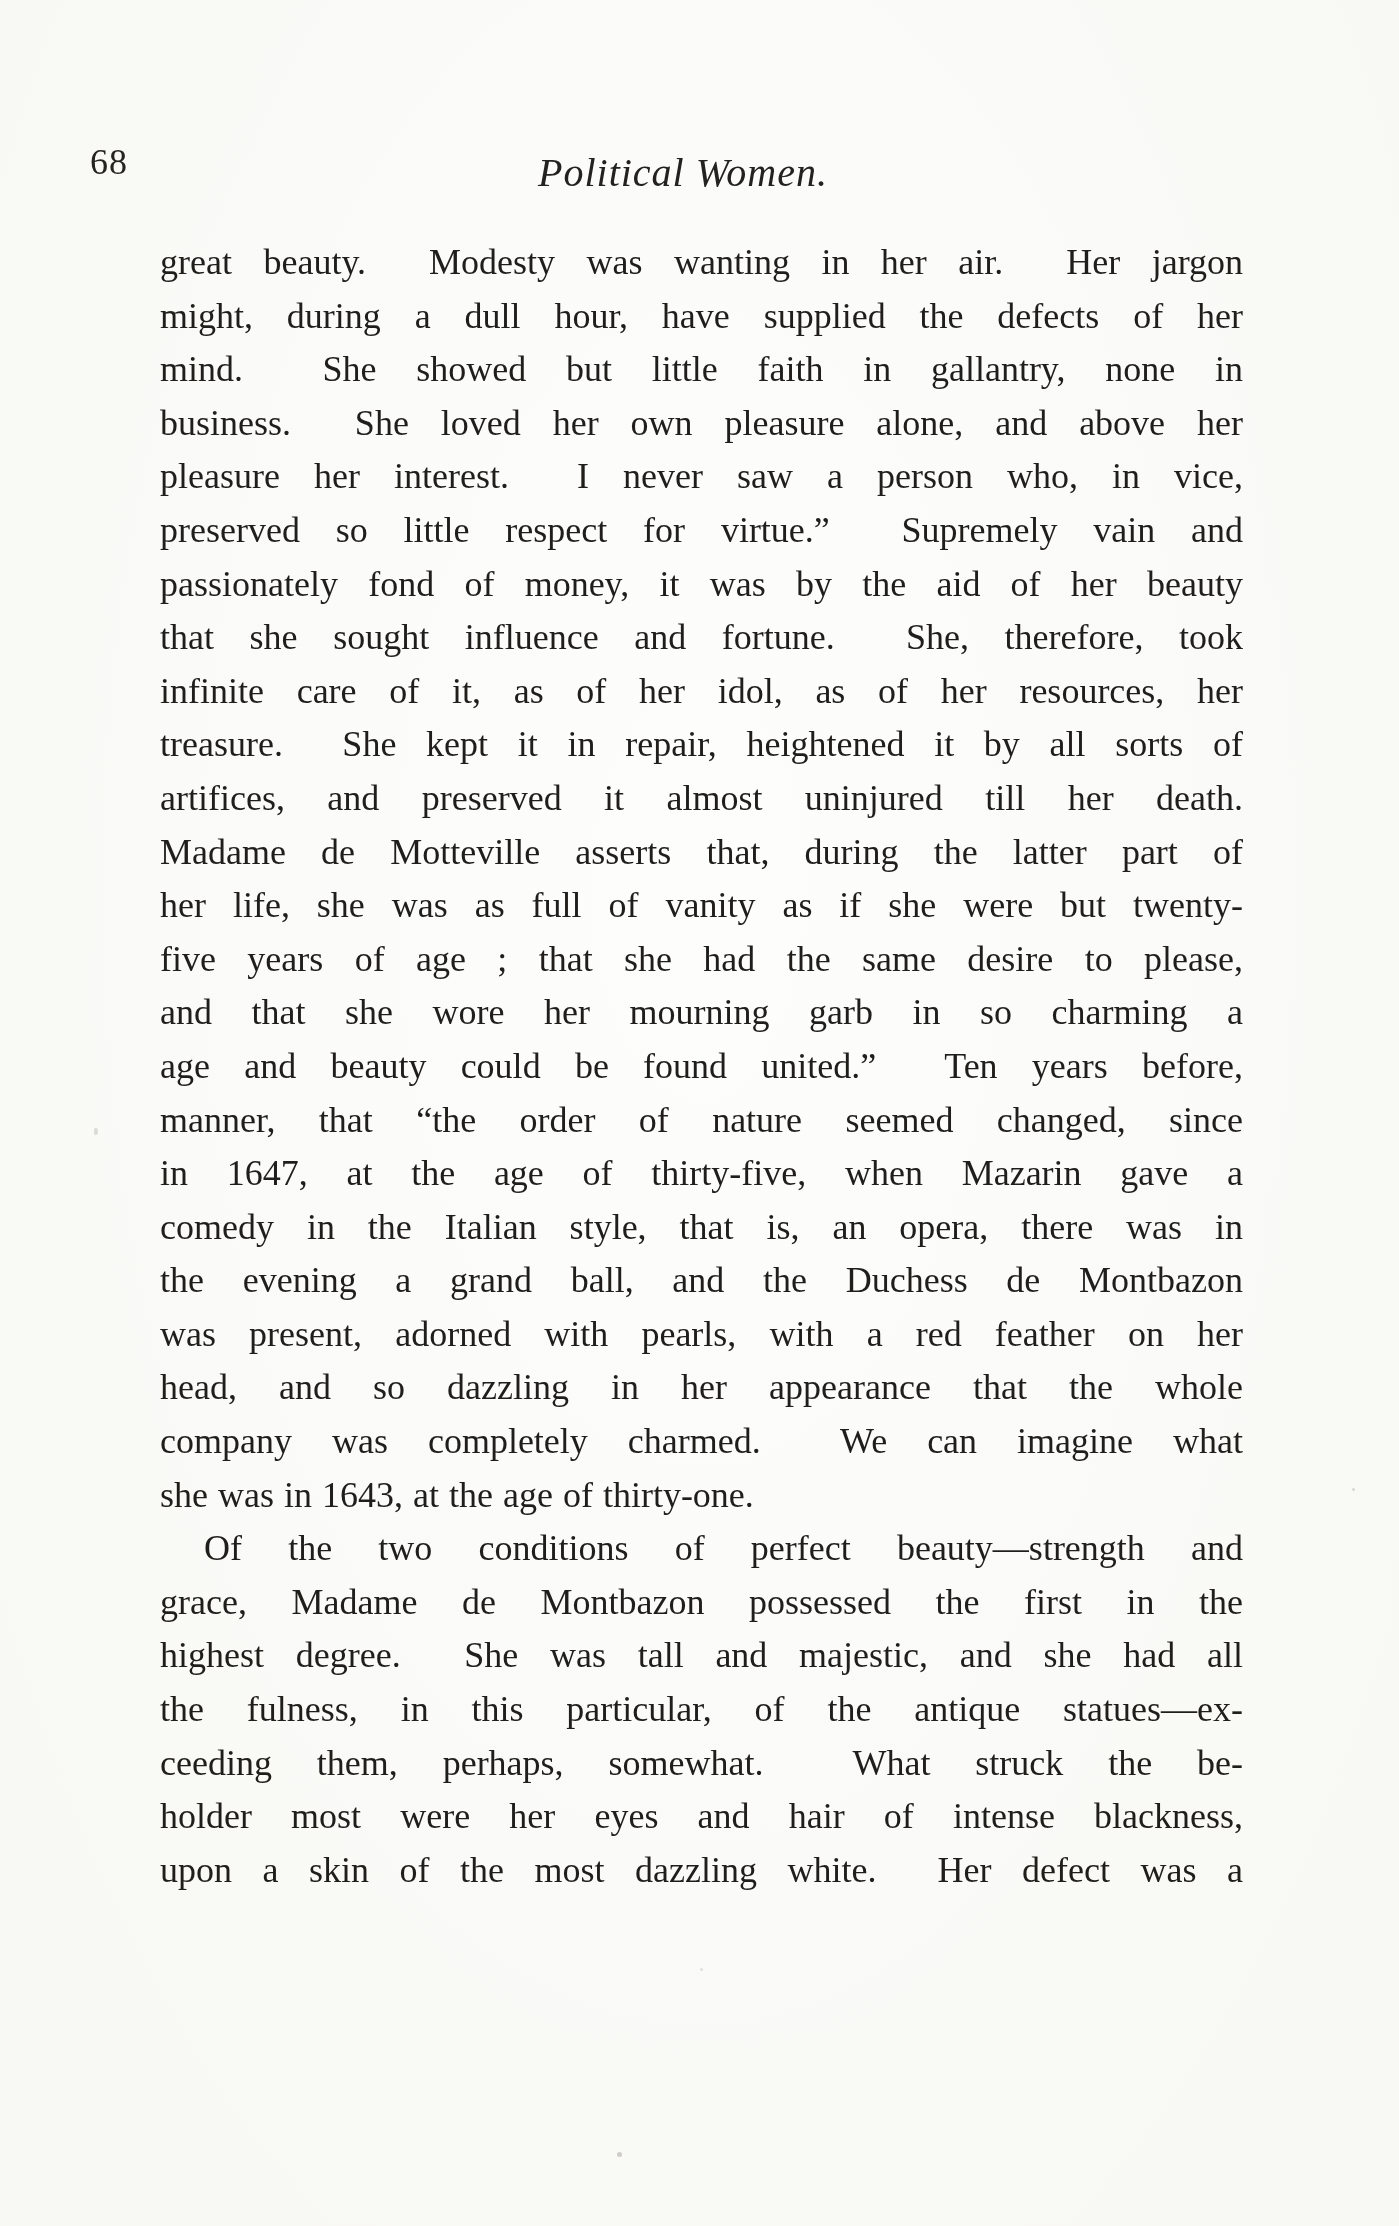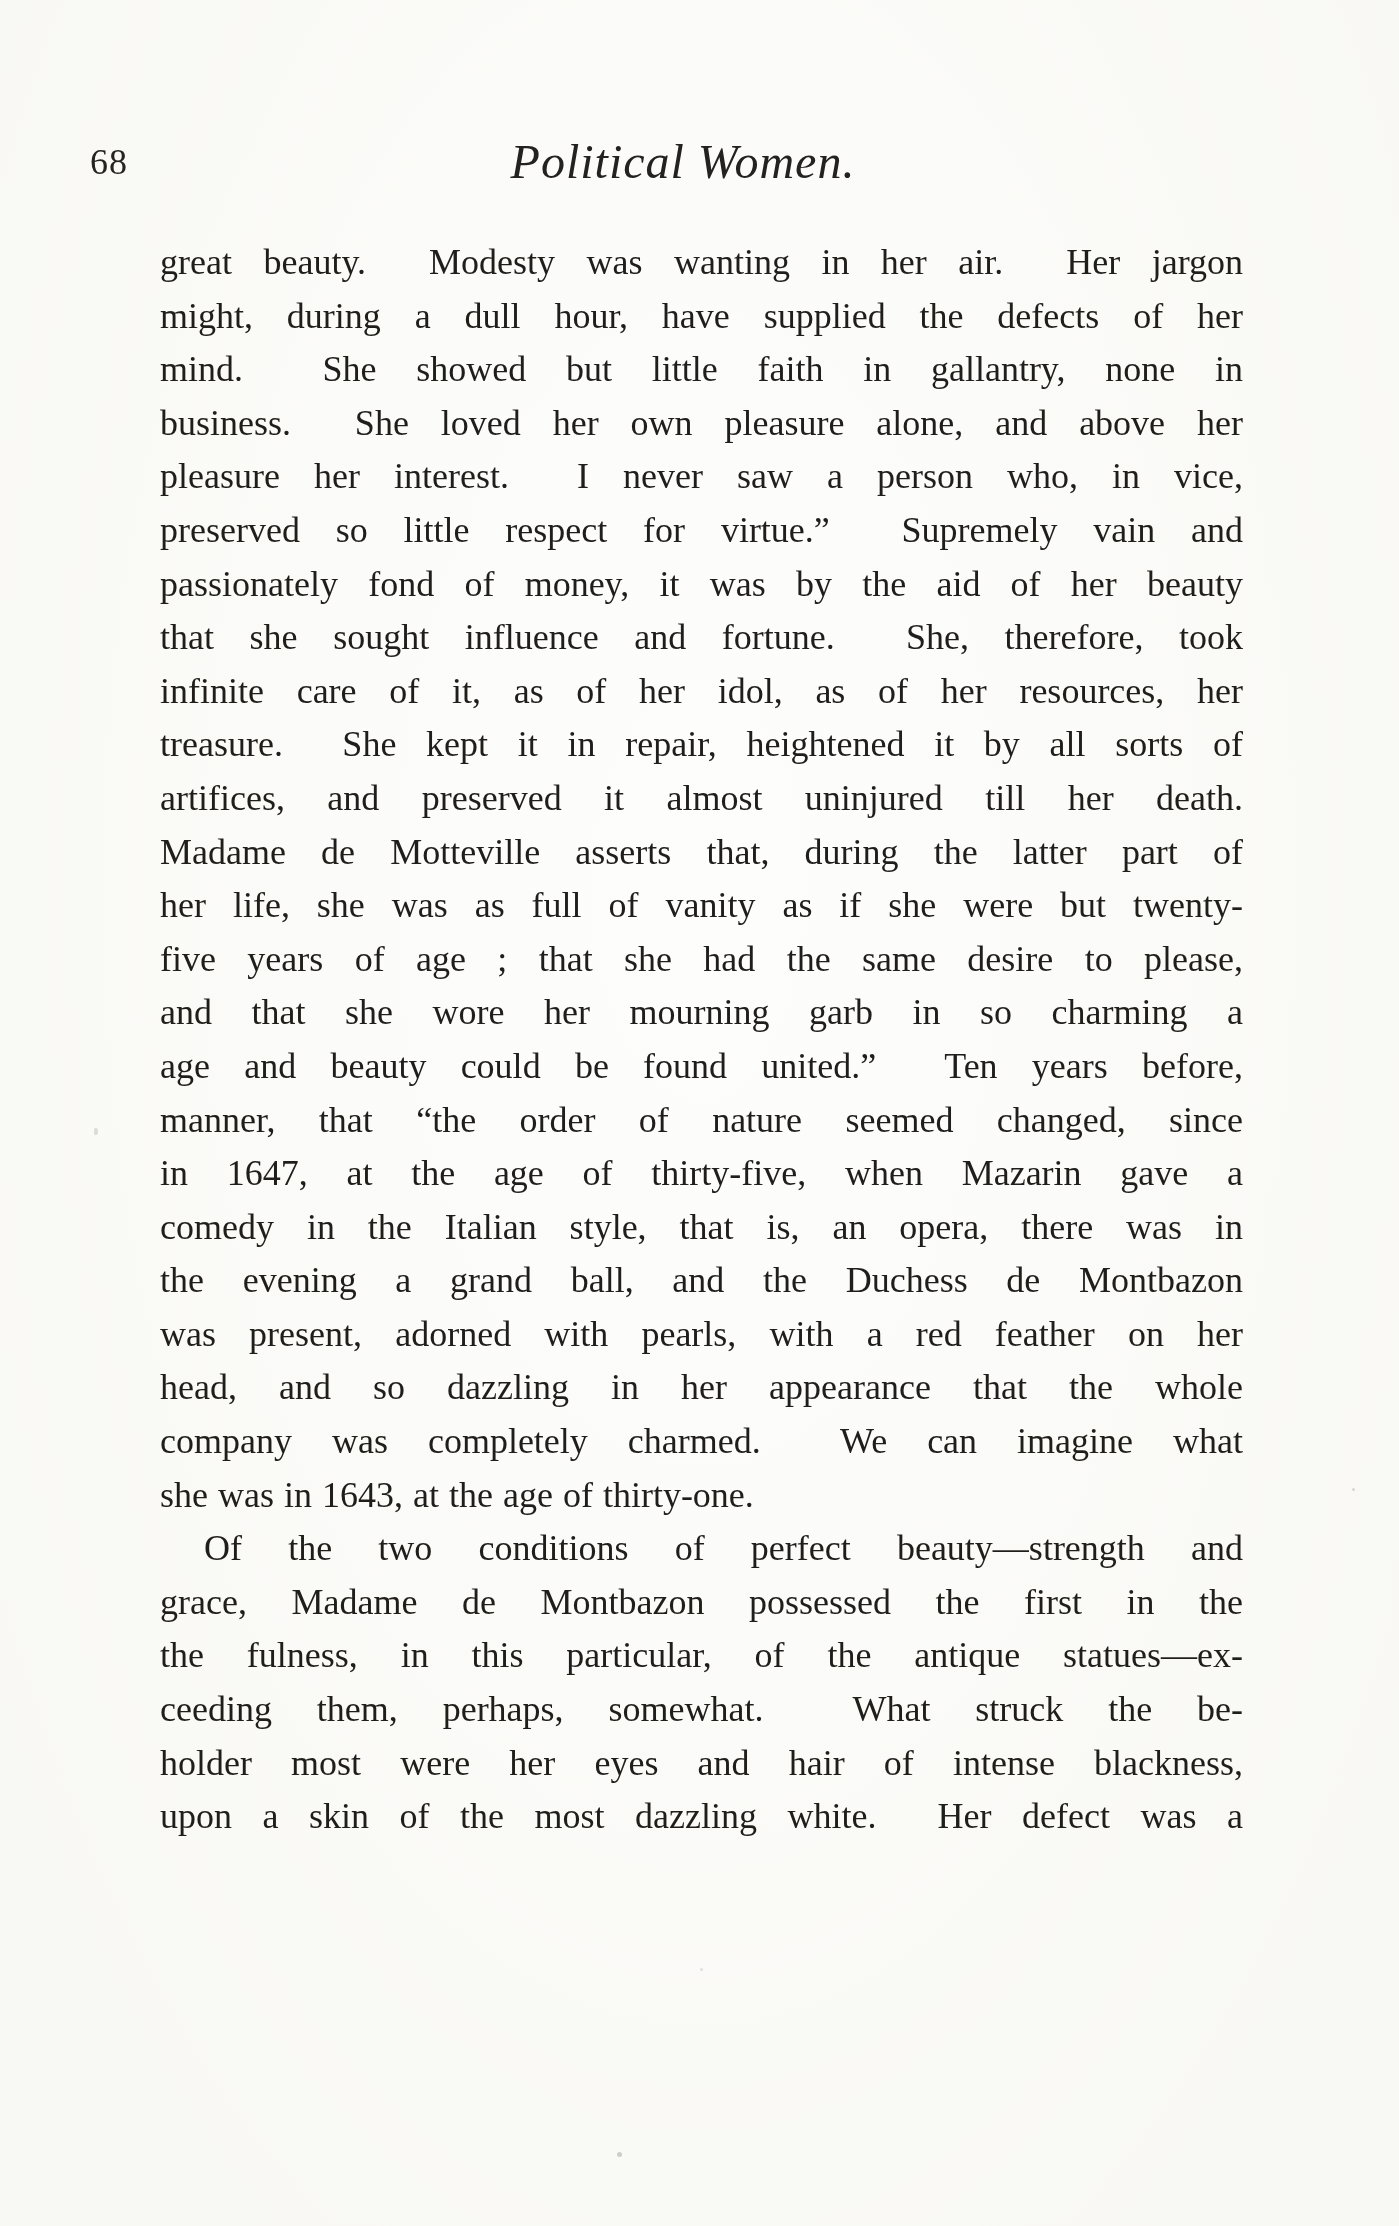--- a/index.html
+++ b/index.html
@@ -34,23 +34,24 @@
     font-size: 36px;
     letter-spacing: 1px;
     color: #262421;
     text-align: right;
   }
   .running-title {
     display: block;
     width: 100%;
     text-align: center;
     font-style: italic;
-    font-size: 48px;
+    font-size: 40px;
     letter-spacing: 1px;
     color: #242220;
+    margin-top: 15px;
   }
   .body-text {
     position: absolute;
     left: 123px;
     top: 236px;
     width: 1120px;
     font-size: 36px;
   }
   .line {
     line-height: 53.6px;
@@ -102,20 +103,21 @@
       <div class="line">manner, that “the order of nature seemed changed, since</div>
       <div class="line">in 1647, at the age of thirty-five, when Mazarin gave a</div>
       <div class="line">comedy in the Italian style, that is, an opera, there was in</div>
       <div class="line">the evening a grand ball, and the Duchess de Montbazon</div>
       <div class="line">was present, adorned with pearls, with a red feather on her</div>
       <div class="line">head, and so dazzling in her appearance that the whole</div>
       <div class="line">company was completely charmed.  We can imagine what</div>
       <div class="line para-end">she was in 1643, at the age of thirty-one.</div>
       <div class="line indent">Of the two conditions of perfect beauty—strength and</div>
       <div class="line">grace, Madame de Montbazon possessed the first in the</div>
+      <div class="line">highest degree.  She was tall and majestic, and she had all</div>
       <div class="line">the fulness, in this particular, of the antique statues—ex-</div>
       <div class="line">ceeding them, perhaps, somewhat.  What struck the be-</div>
       <div class="line">holder most were her eyes and hair of intense blackness,</div>
       <div class="line">upon a skin of the most dazzling white.  Her defect was a</div>
     </main>
 
   <div class="speck s1"></div>
   <div class="speck s2"></div>
   <div class="speck s3"></div>
   <div class="speck s4"></div>

